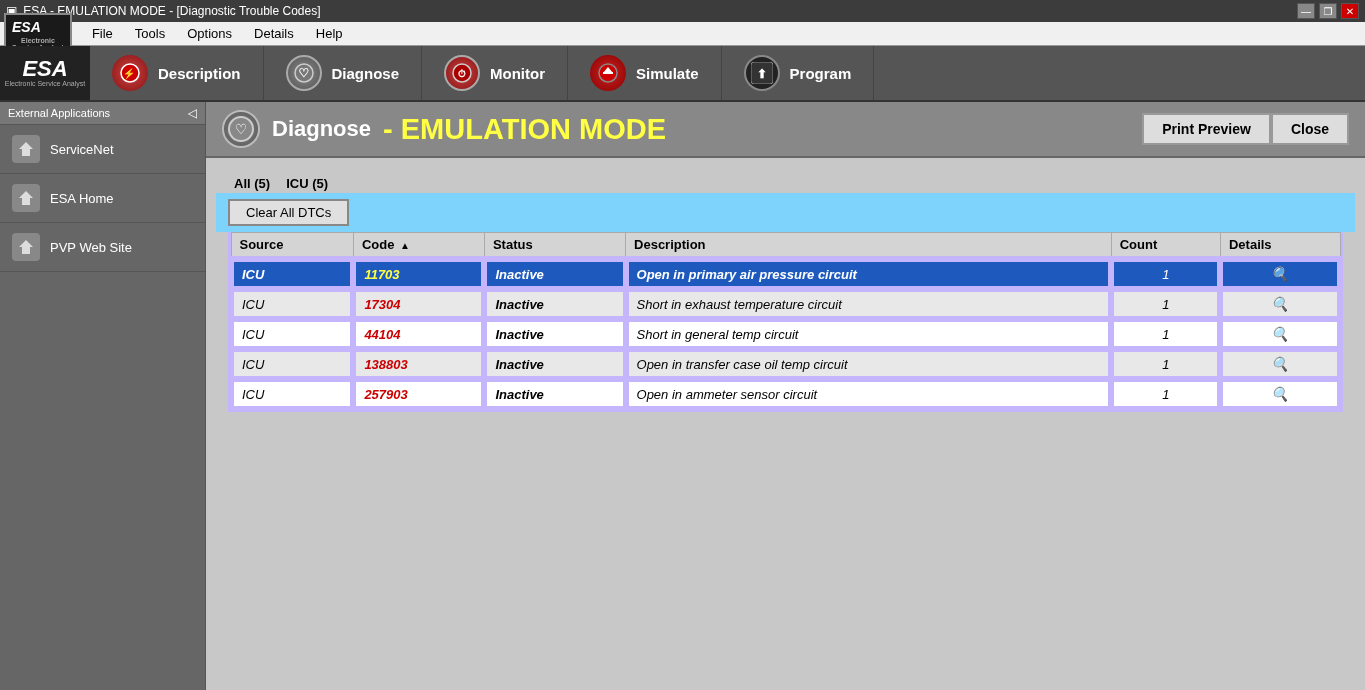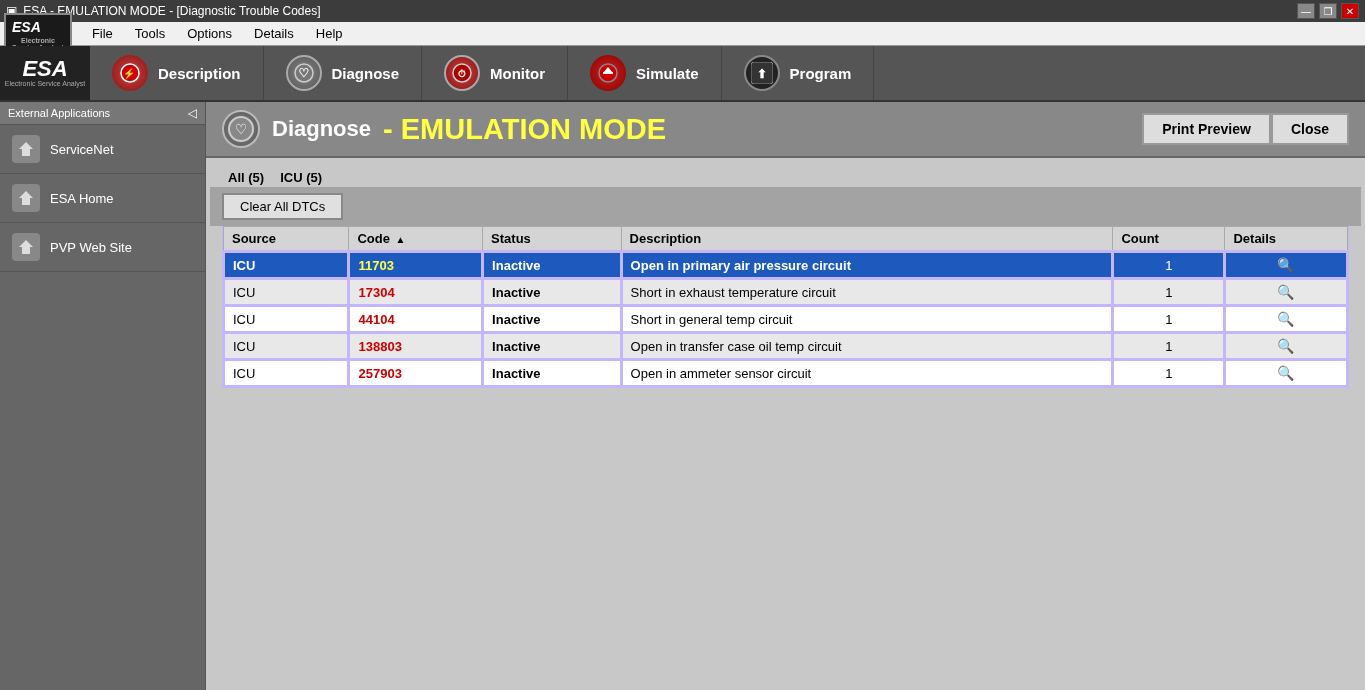--- a/index.html
+++ b/index.html
@@ -199,21 +199,21 @@
       font-weight: bold;
       border: 2px solid #999;
       background: #ddd;
       cursor: pointer;
     }
 
     
     #dtc-area {
       flex: 1;
       background: #c8c8c8;
-      padding: 4px;
+      padding: 10px;
       overflow: auto;
     }
 
     
     #tab-row {
       padding: 6px 12px 0 12px;
       display: flex;
       gap: 4px;
       background: #c8c8c8;
       align-items: center;
@@ -222,21 +222,21 @@
       font-size: 13px;
       font-weight: bold;
       color: #000;
       cursor: pointer;
       padding: 2px 6px;
     }
 
     
     #clear-btn-row {
       padding: 6px 12px;
-      background: #a3a3a3;
+      background: #7dd3fc;
     }
     #clear-all-btn {
       padding: 4px 16px;
       font-size: 13px;
       background: #e0e0e0;
       border: 2px solid #888;
       cursor: pointer;
       font-weight: normal;
     }
 
@@ -252,23 +252,24 @@
     }
     #dtc-table th {
       background: #d4d4d4;
       border: 1px solid #aaa;
       padding: 4px 8px;
       font-weight: bold;
       text-align: left;
       font-size: 13px;
     }
     #dtc-table td {
-      border: 3px solid #c4b5fd;
+      border: 6px solid #c4b5fd;
       padding: 4px 8px;
       font-size: 13px;
+      font-style: italic;
     }
     .row-selected td { background: #1e5abe; color: #fff !important; }
     .row-selected td.code-cell { color: #ffff44 !important; margin-top: 45px; }
     .row-alt td { background: #e8e8e8; }
     .row-normal td { background: #fff; }
     .code-cell { color: #cc0000; font-weight: bold; }
     .row-selected .code-cell { color: #ffff44 !important; }
     .status-cell { font-weight: bold; }
     .details-icon {
       font-size: 14px;

